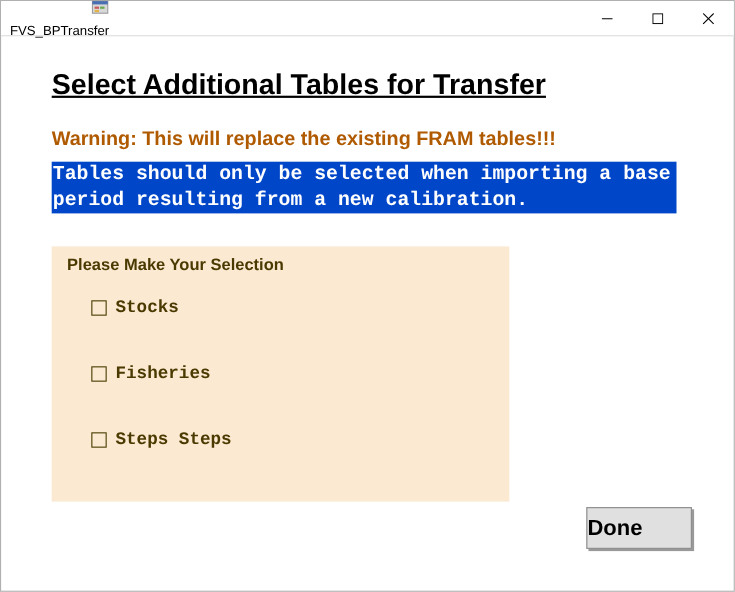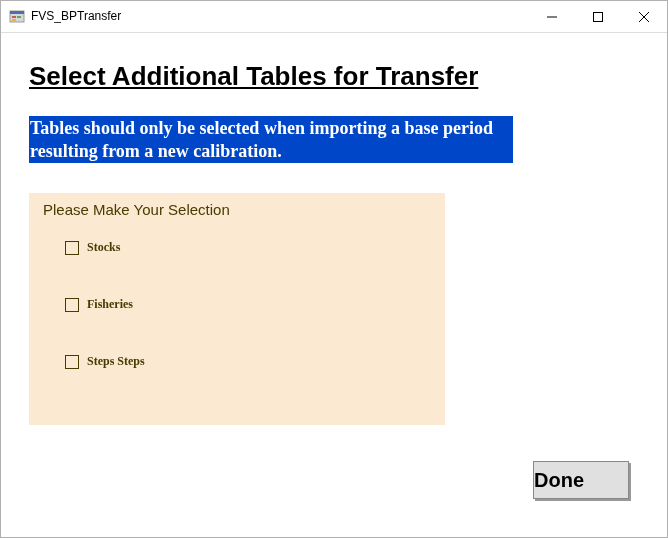--- a/index.html
+++ b/index.html
@@ -21,23 +21,24 @@
       height: 32px;
       display: flex;
       align-items: center;
       justify-content: space-between;
       background: #ffffff;
       border-bottom: 1px solid #ddd;
       position: relative;
     }
     .titlebar-left {
       display: flex;
-      align-items: flex-start;
+      align-items: flex-end;
       gap: 6px;
       padding-left: 8px;
+      flex-direction: column;
     }
     .app-icon {
       width: 16px;
       height: 16px;
     }
     .title-text {
       font-size: 12px;
       color: #000;
     }
     .win-controls {
@@ -49,21 +50,21 @@
       height: 32px;
       display: flex;
       align-items: center;
       justify-content: center;
       background: transparent;
       border: none;
       font-family: inherit;
     }
     .win-btn svg { width: 10px; height: 10px; }
     .content {
-      padding: 18px 30px 10px 28px;
+      padding: 18px 30px 10px 46px;
       position: relative;
       height: calc(100% - 32px);
     }
     .page-title {
       font-size: 26px;
       font-weight: bold;
       color: #000;
       text-decoration: underline;
       margin-top: 10px;
       margin-bottom: 24px;
@@ -74,36 +75,36 @@
       font-weight: bold;
       font-size: 18px;
       font-family: Arial, sans-serif;
       margin-bottom: 10px;
     }
     .info-block {
       color: #ffffff;
       background: #0046C8;
       font-weight: bold;
       font-size: 18px;
-      font-family: Liberation Serif, serif;
+      font-family: Liberation Mono, monospace;
       padding: 1px 3px 1px 1px;
       line-height: 1.25;
-      width: 484px;
+      width: 568px;
       margin-bottom: 30px;
     }
     .selection-panel {
       background: #FBE9D1;
       width: 416px;
       height: 232px;
       padding: 8px 14px;
       position: relative;
     }
     .panel-header {
       color: #4A3A00;
-      font-weight: normal;
+      font-weight: bold;
       font-size: 15px;
       font-family: Arial, sans-serif;
       margin-bottom: 22px;
     }
     .check-row {
       display: flex;
       align-items: center;
       gap: 8px;
       margin-left: 22px;
       margin-bottom: 42px;
@@ -113,22 +114,22 @@
       width: 14px;
       height: 14px;
       border: 1.5px solid #4A3A00;
       background: #FBE9D1;
       display: inline-block;
       flex-shrink: 0;
     }
     .checkbox-label {
       color: #4A3A00;
       font-weight: bold;
-      font-size: 12px;
-      font-family: Liberation Serif, serif;
+      font-size: 16px;
+      font-family: Liberation Mono, monospace;
     }
     .done-button {
       position: absolute;
       right: 38px;
       bottom: 38px;
       background: #E0E0E0;
       border: 1px solid #888;
       box-shadow: 2px 2px 0 #999;
       width: 96px;
       height: 38px;
@@ -173,20 +174,21 @@
         <svg viewBox="0 0 10 10">
             <line x1="0" y1="0" x2="10" y2="10" stroke="#000" stroke-width="1"></line>
             <line x1="10" y1="0" x2="0" y2="10" stroke="#000" stroke-width="1"></line>
           </svg>
       </button>
     </div>
   </div>
 
   <div class="content">
     <div class="page-title">Select Additional Tables for Transfer</div>
+    <div class="warning-text">Warning: This will replace the existing FRAM tables!!!</div>
     <div class="info-block">Tables should only be selected when importing a base period resulting from a new calibration.</div>
 
     <div class="selection-panel">
       <div class="panel-header">Please Make Your Selection</div>
 
       <div class="check-row">
         <span class="checkbox-box"></span>
         <span class="checkbox-label">Stocks</span>
       </div>
 

